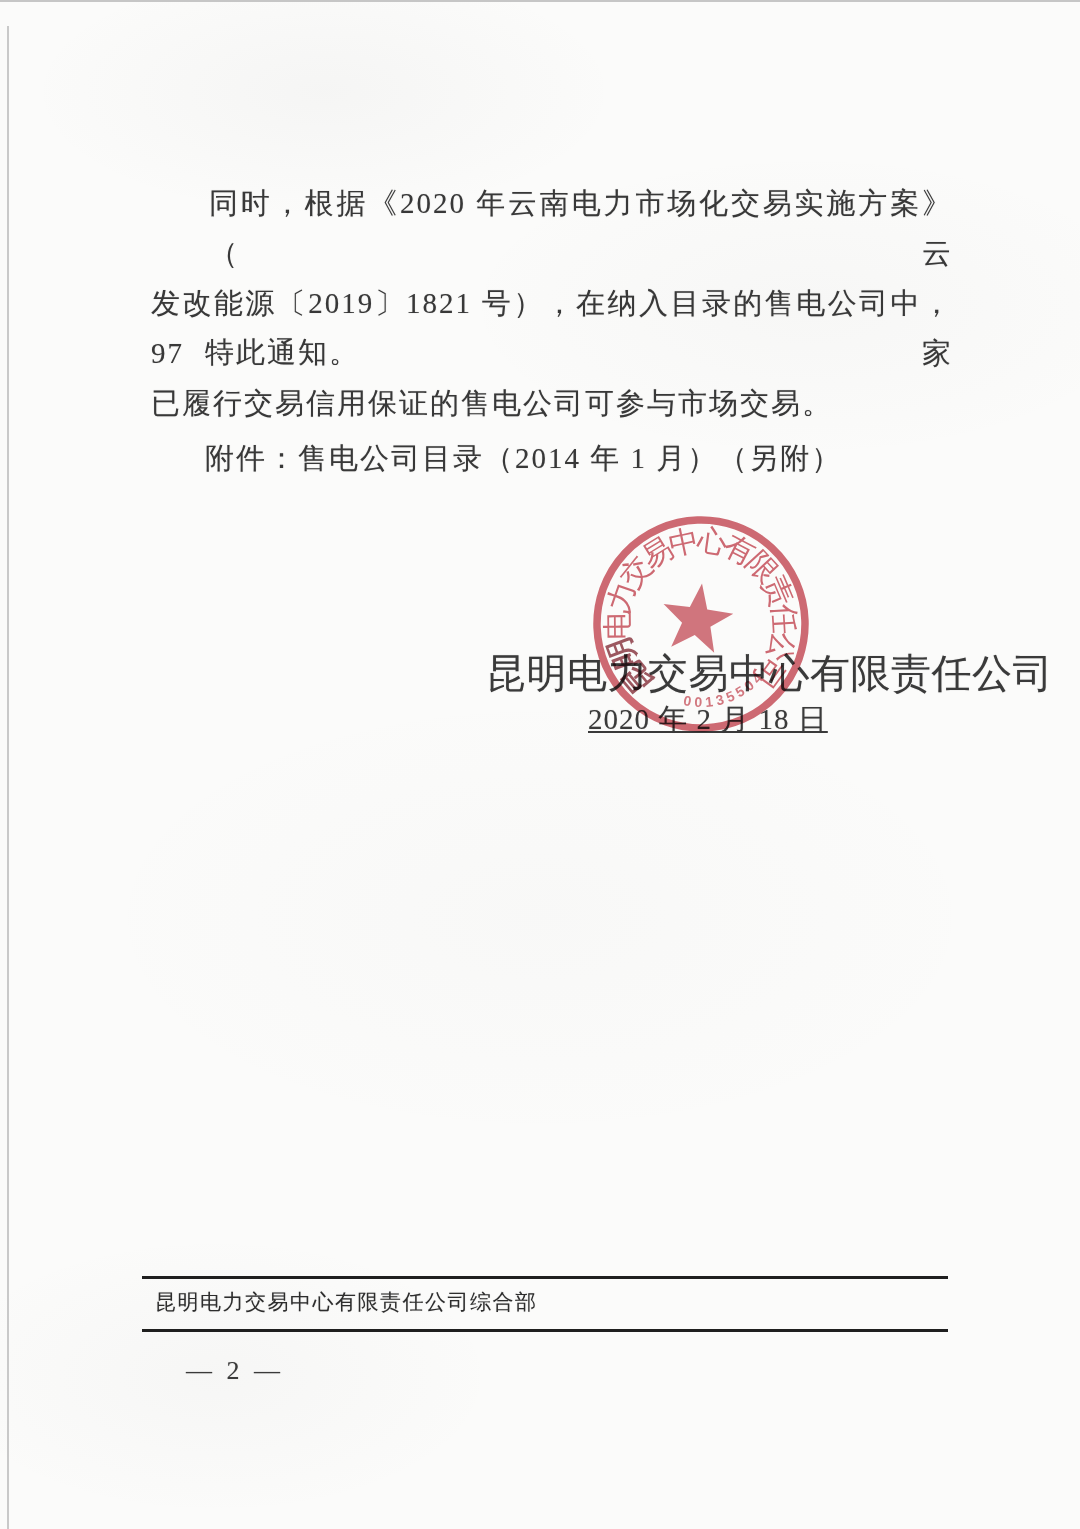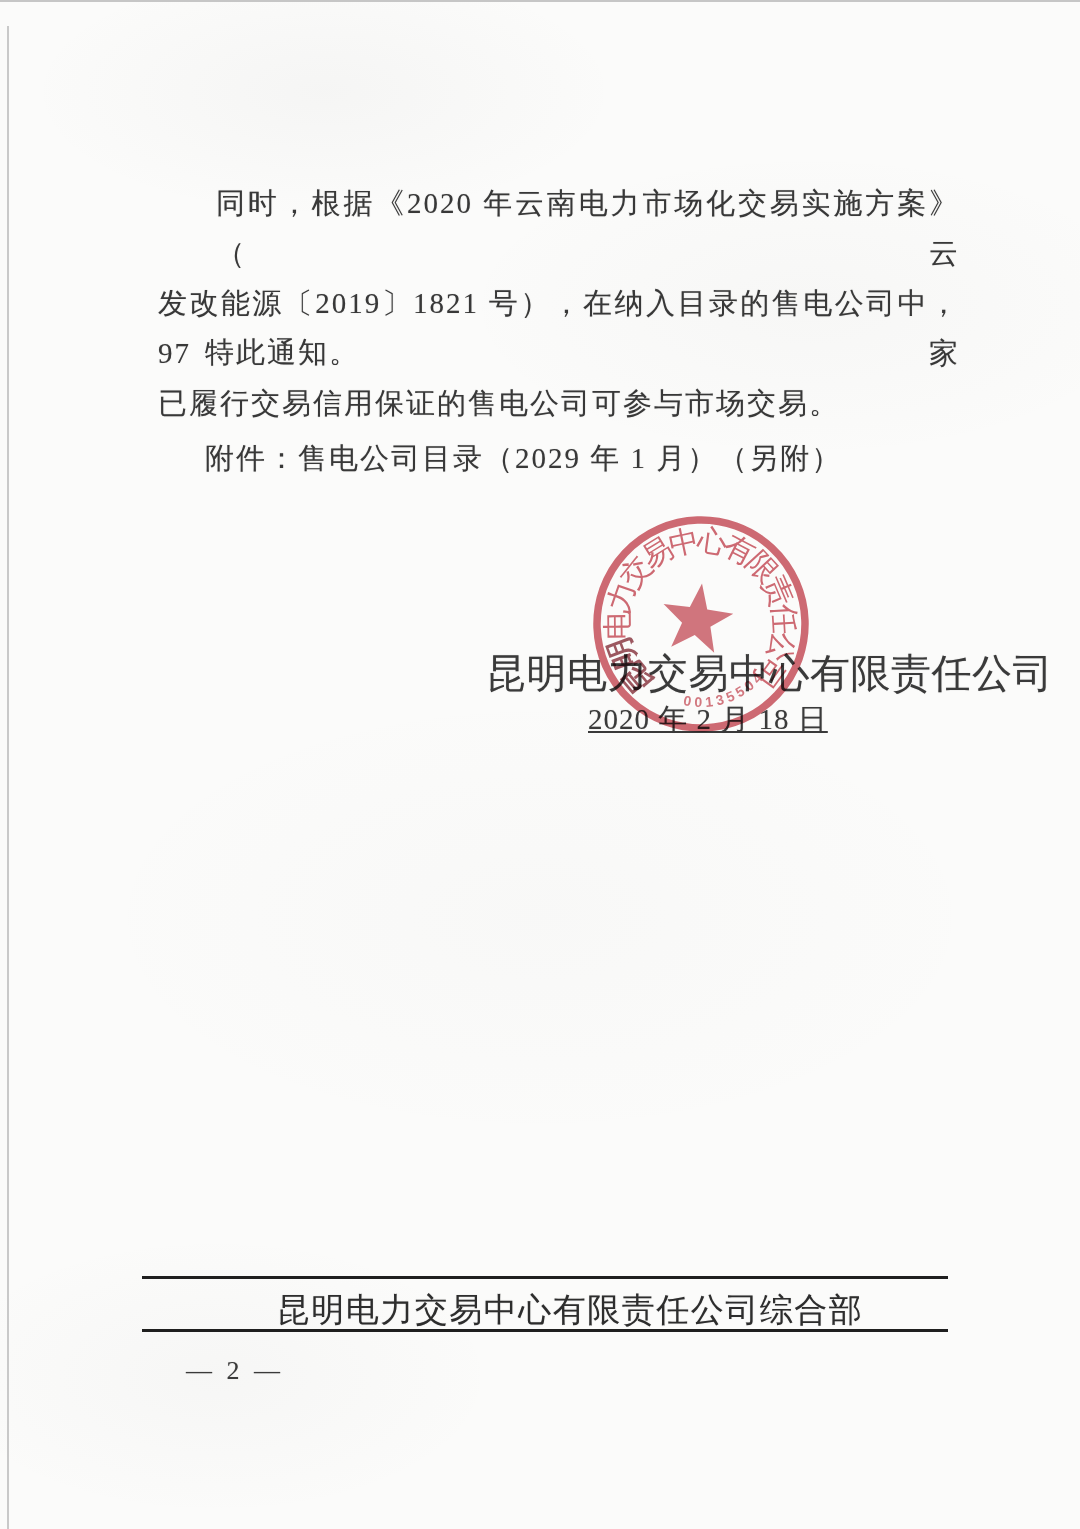--- a/index.html
+++ b/index.html
@@ -21,21 +21,21 @@
 
   .bodytext{
     position:absolute;
     font-size:29px;
     line-height:50px;
     letter-spacing:2px;
     color:#383838;
     text-shadow:0 0 1px rgba(70,70,70,.35);
     white-space:nowrap;
   }
-  .p1{left:158px;top:178px;width:802px;white-space:normal;}
+  .p1{left:151px;top:178px;width:802px;white-space:normal;}
   .p1 .line{display:block;width:802px;}
   .p1 .line.just{text-align:justify;text-align-last:justify;}
   .p1 .line.indent{padding-left:58px;width:744px;}
   .p2{left:205px;top:327px;text-align:center;}
   .p3{left:205px;top:433px;}
 
   .sig-company{position:absolute;left:486px;top:646px;font-size:40px;letter-spacing:0.5px;
     color:#3a3a3a;text-shadow:0 0 1px rgba(70,70,70,.35);white-space:nowrap;}
   .sig-date{position:absolute;left:588px;top:700px;font-size:29px;letter-spacing:1px;
     color:#3a3a3a;text-shadow:0 0 1px rgba(70,70,70,.35);white-space:nowrap;text-decoration:underline;}
@@ -49,42 +49,42 @@
     font-size:30px;fill:var(--seal-color,#c9515c);text-anchor:middle;dominant-baseline:central;}
   .seal-char.dark{fill:var(--seal-dark,#8e3c46);font-weight:bold;}
   .seal-digit{font-family:"Liberation Sans","DejaVu Sans",sans-serif;
     font-size:14px;font-weight:bold;fill:var(--seal-color,#c9515c);
     text-anchor:middle;dominant-baseline:central;opacity:.9;}
 
   .rule{position:absolute;left:142px;width:806px;height:3px;background:#1f1f1f;}
   .rule1{top:1276px;}
   .rule2{top:1329px;}
   .footer-row{position:absolute;left:155px;top:1288px;width:786px;
-    display:flex;justify-content:center;
-    font-size:33px;letter-spacing:1.5px;color:#2d2d2d;
-    text-shadow:0 0 1px rgba(70,70,70,.3);white-space:nowrap;margin-left:22px;}
+    display:flex;justify-content:flex-start;
+    font-size:21px;letter-spacing:1.5px;color:#2d2d2d;
+    text-shadow:0 0 1px rgba(70,70,70,.3);white-space:nowrap;}
   .page-number{position:absolute;left:186px;top:1356px;font-size:26px;
     letter-spacing:4px;color:#3a3a3a;text-shadow:0 0 1px rgba(70,70,70,.3);}
 </style>
 </head>
 <body>
 
 <div class="page">
   <div class="edge-top"></div>
   <div class="edge-left"></div>
 
   <div class="bodytext p1">
     <span class="line just indent">同时，根据《2020 年云南电力市场化交易实施方案》（云</span>
     <span class="line just">发改能源〔2019〕1821 号），在纳入目录的售电公司中，97 家</span>
     <span class="line">已履行交易信用保证的售电公司可参与市场交易。</span>
   </div>
 
   <div class="bodytext p2">特此通知。</div>
 
-  <div class="bodytext p3">附件：售电公司目录（2029 年 1 月）（另附）</div>
+  <div class="bodytext p3">附件：售电公司目录（2014 年 1 月）（另附）</div>
 
   <div class="sig-company">昆明电力交易中心有限责任公司</div>
   <div class="sig-date">2020 年 2 月 18 日</div>
 
   <div class="seal">
     <svg viewBox="0 0 240 240" xmlns="http://www.w3.org/2000/svg">
       <circle class="seal-ring" cx="120" cy="120" r="104"></circle>
       <path class="seal-star" d="M0,-37 L8.8,-12.1 L35.2,-11.4 L14.3,4.6 L21.7,29.9 L0,15 L-21.7,29.9 L-14.3,4.6 L-35.2,-11.4 L-8.8,-12.1 Z" transform="translate(116,116) rotate(10)"></path>
       <g id="seal-arc-text">
           <text x="53.80709669703535" y="171.7155639273553" transform="rotate(-128 53.80709669703535 171.7155639273553)" class="seal-char dark">昆</text>

